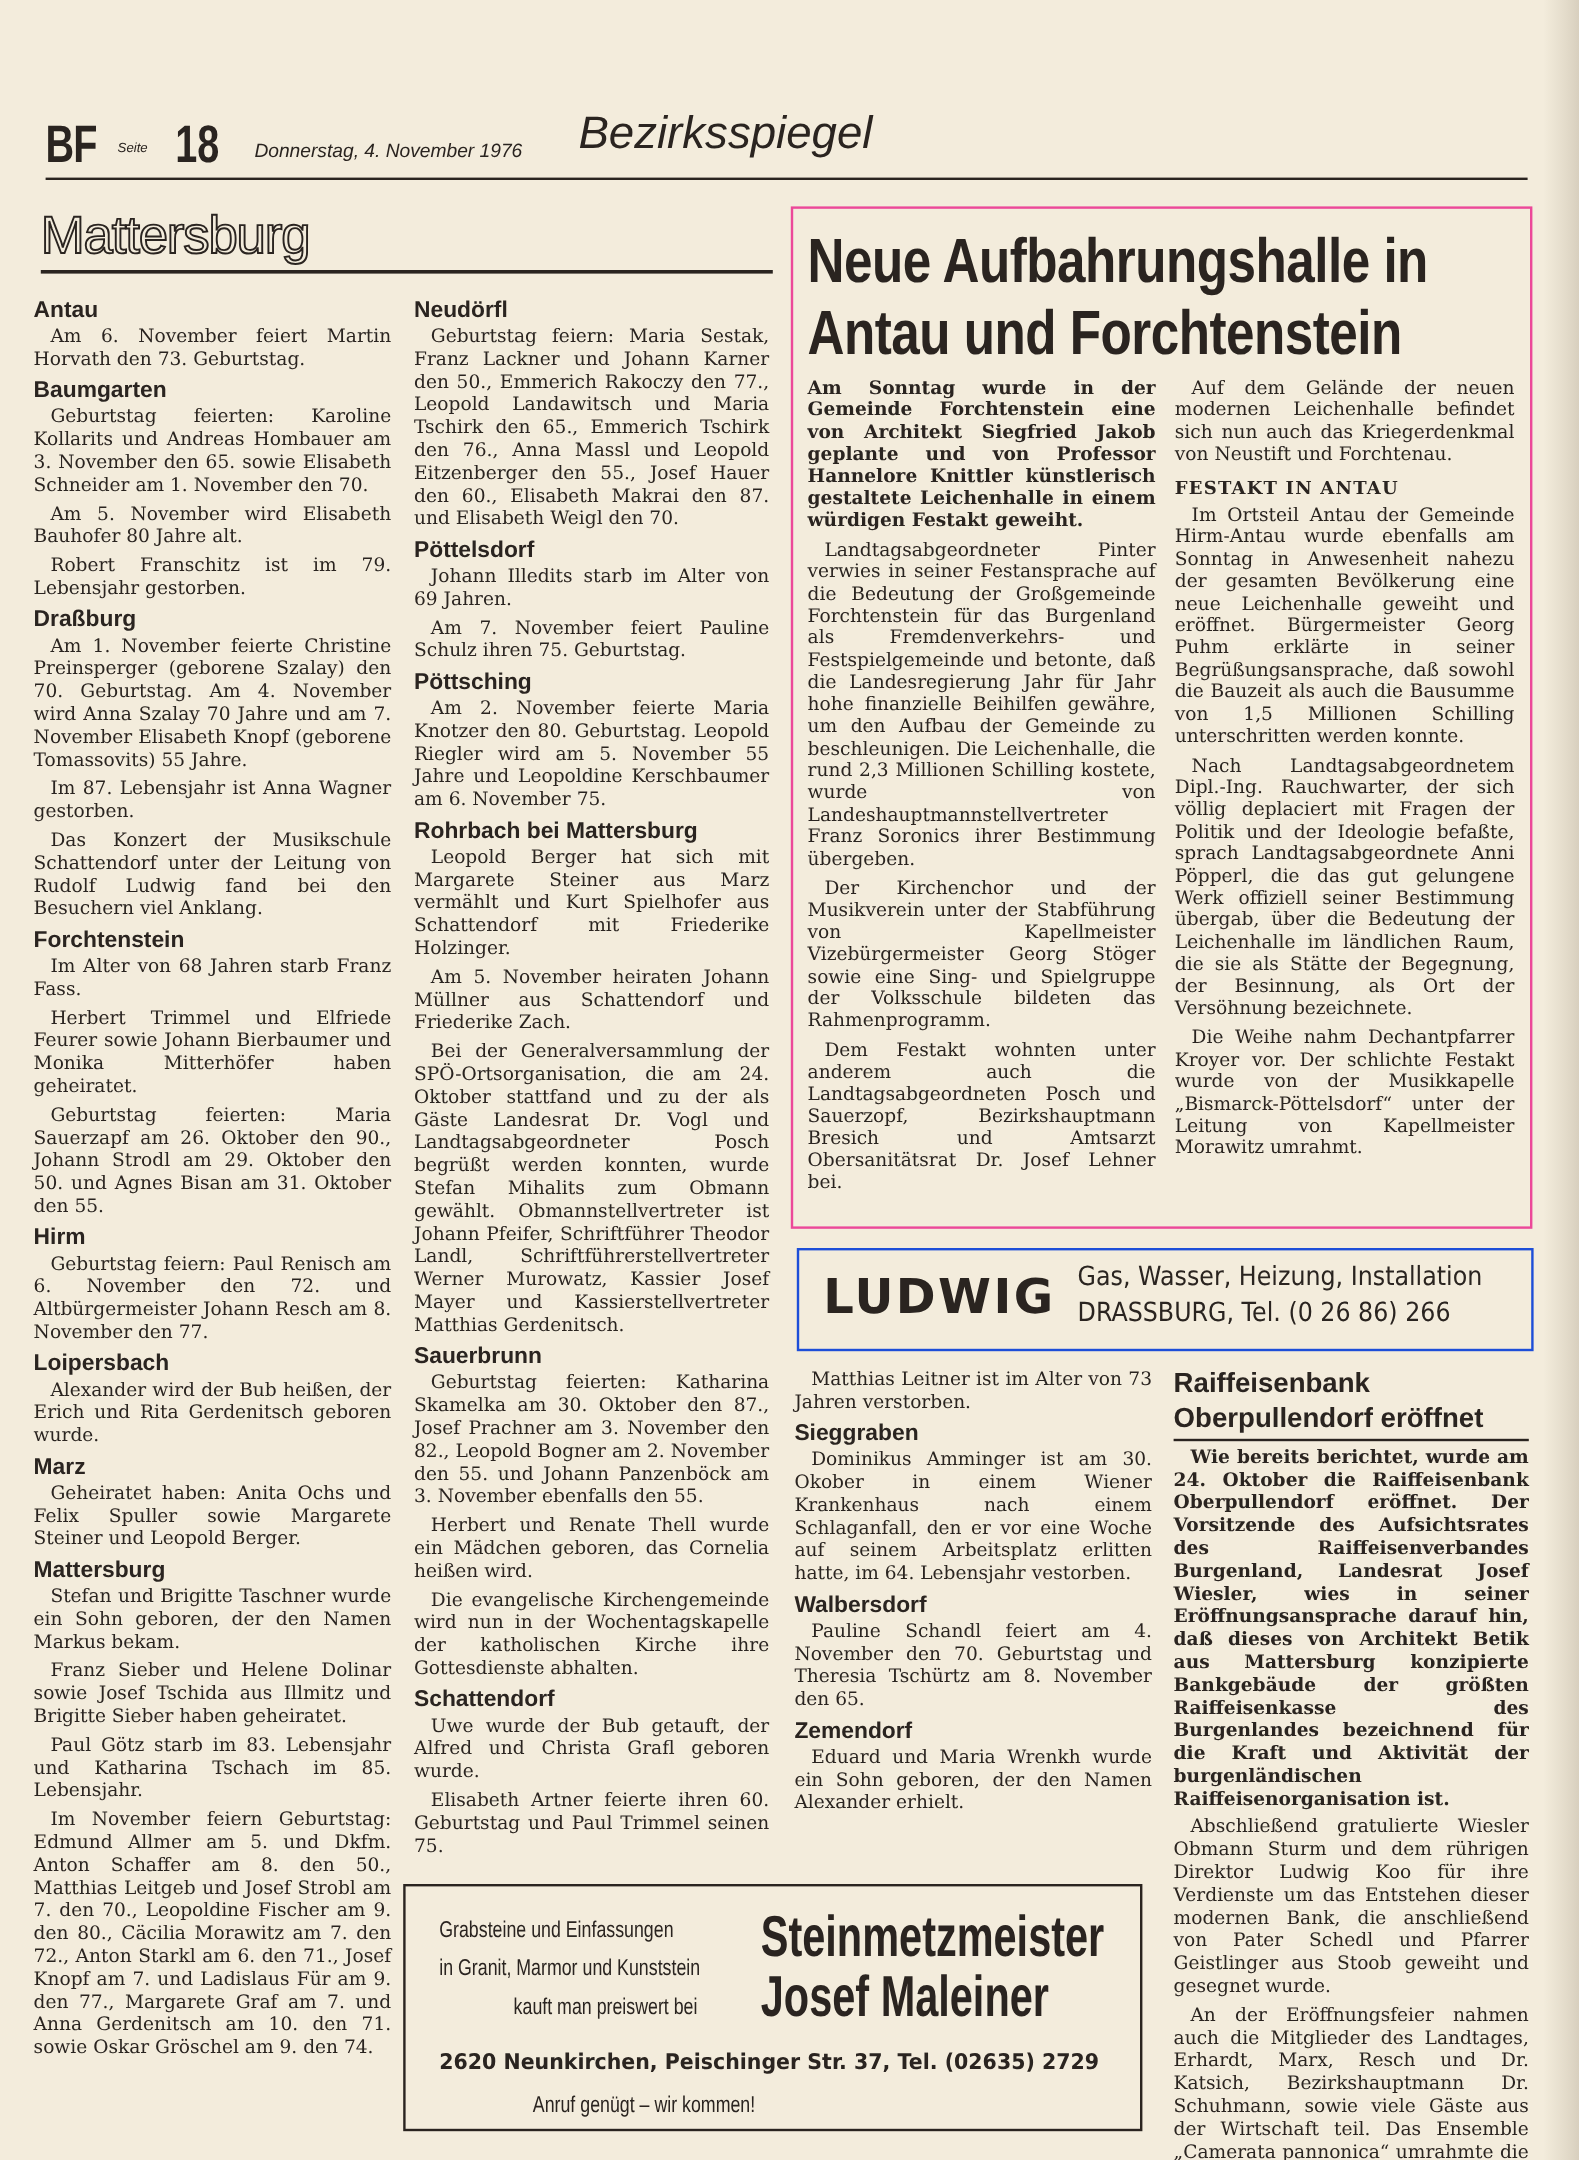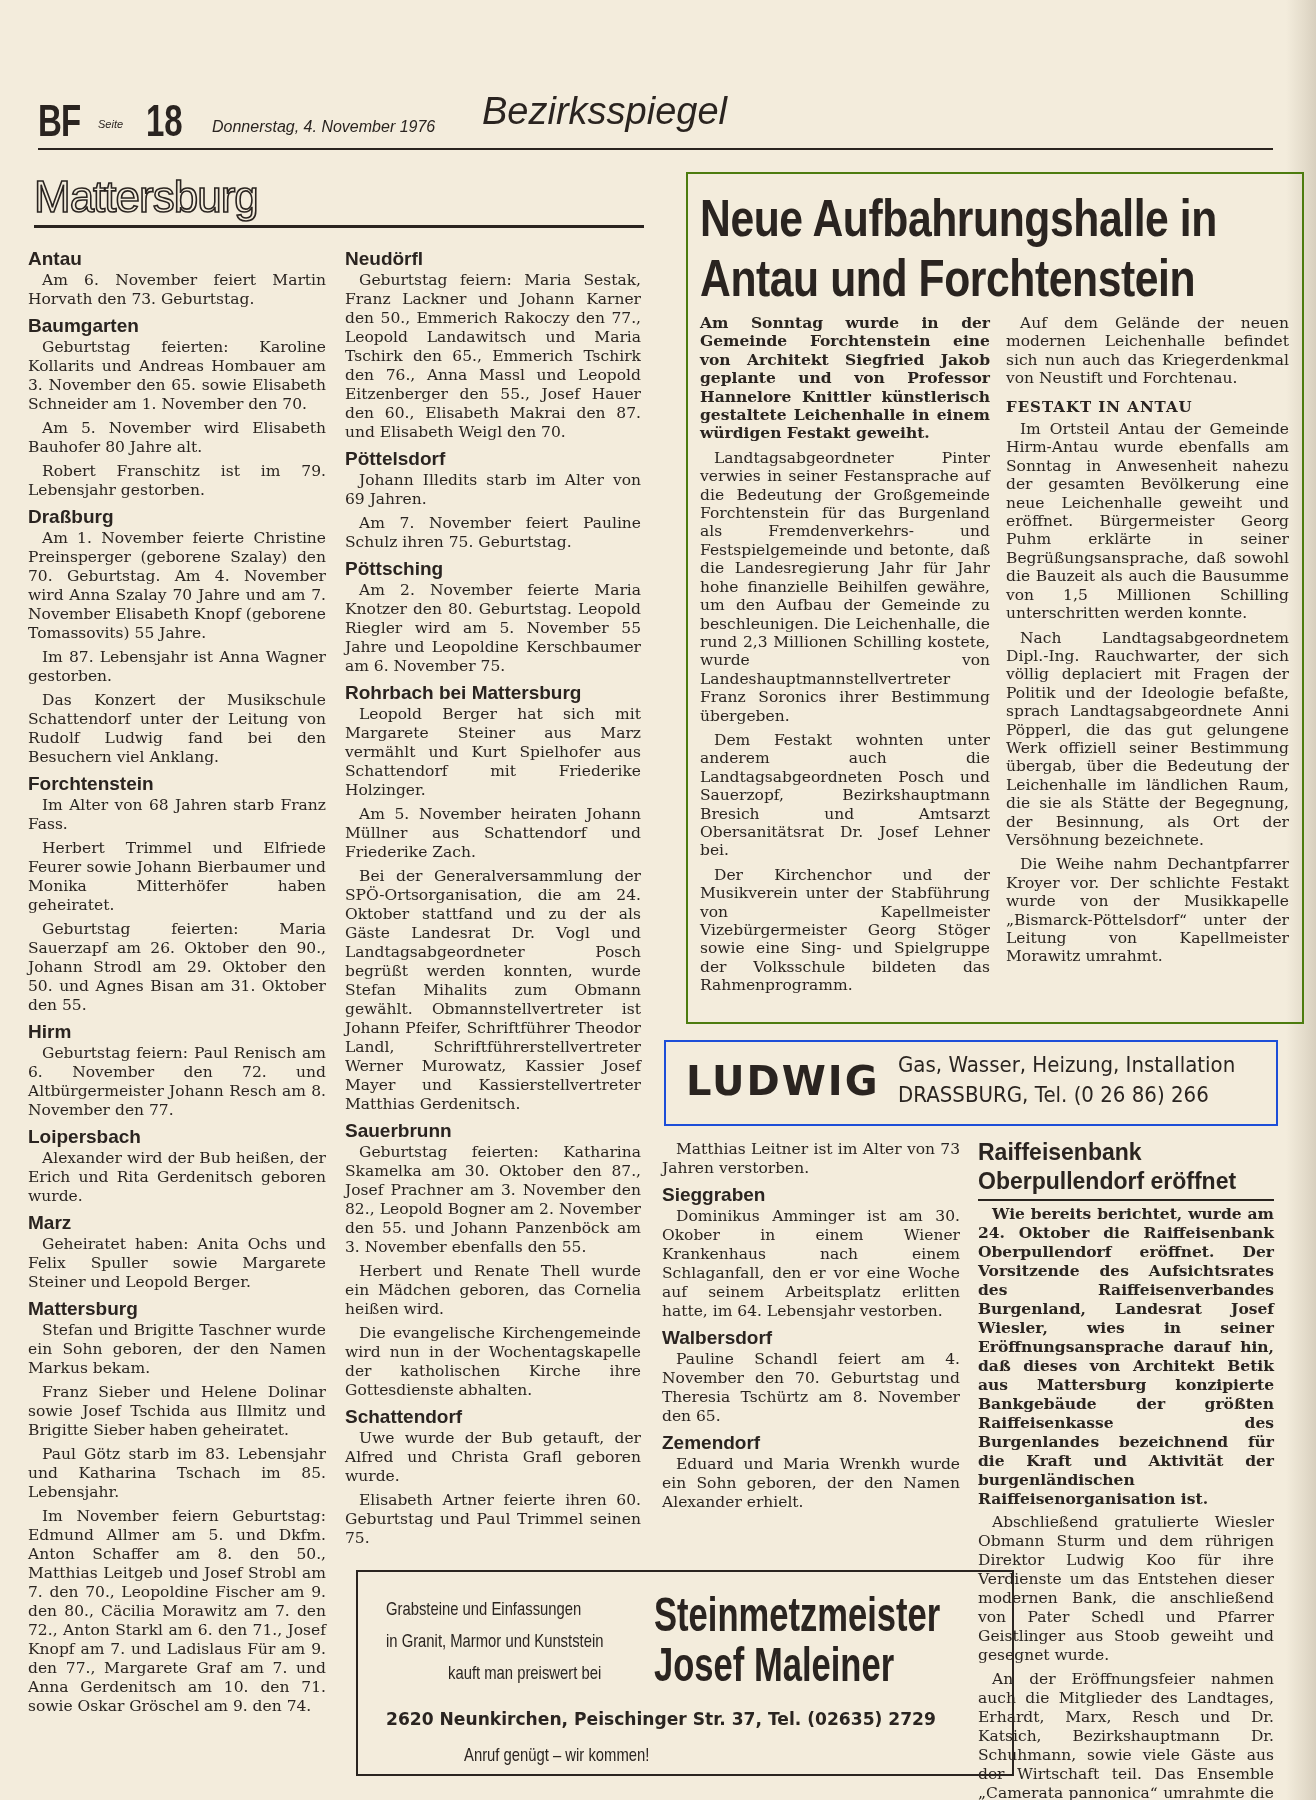--- a/index.html
+++ b/index.html
@@ -21,40 +21,40 @@
   .section { position:absolute; left:444px; top:2px; font-family:"Liberation Sans", sans-serif; font-style:italic; font-size:38px; }
   .region-logo { position:absolute; left:34px; top:172px; font-family:"Liberation Sans", sans-serif; font-size:44px; color:transparent; -webkit-text-stroke:1.6px #2a2420; letter-spacing:-1px; }
   .region-rule { position:absolute; left:34px; top:225px; width:610px; height:3px; background:#2a2420; }
   
   .col { position:absolute; font-size:15.5px; line-height:19px; text-align:justify; }
   .col p { margin:0 0 5px 0; text-indent:14px; }
   .col h3 { font-family:"Liberation Sans", sans-serif; font-weight:bold; font-size:19px; margin:6px 0 1px 0; line-height:22px; }
   #col1 { left:28px; top:242px; width:298px; }
   #col2 { left:345px; top:242px; width:296px; }
   
-  .article-box { position:absolute; left:659px; top:172px; width:614px; height:848px; border:2px solid #4d7c0f;margin-left:27px; }
+  .article-box { position:absolute; left:659px; top:172px; width:614px; height:848px; border:2px solid #ec4899; }
   .headline { position:absolute; left:12px; top:14px; width:600px; font-family:"Liberation Sans", sans-serif; font-weight:bold; font-size:52px; line-height:60px; transform:scaleX(0.82); transform-origin:left; letter-spacing:-0.5px; white-space:nowrap; }
   .acol { position:absolute; font-size:15.5px; line-height:18.4px; text-align:justify; }
   .acol p { margin:0 0 6px 0; text-indent:14px; }
   .lead { font-weight:bold; }
   .sub { font-weight:bold; letter-spacing:1px; margin:10px 0 4px 0; font-size:15px; }
   #acol1 { left:12px; top:140px; width:290px; }
   #acol2 { left:318px; top:140px; width:283px; }
   
   .ad-ludwig { position:absolute; left:664px; top:1040px; width:610px; height:82px; border:2px solid #1d4ed8; }
   .ludwig-name { position:absolute; left:20px; top:16px; font-family:"DejaVu Sans", sans-serif; font-weight:bold; font-size:40px; letter-spacing:2px; }
   .ludwig-l1 { position:absolute; left:232px; top:10px; font-family:"DejaVu Sans", sans-serif; font-size:22px; transform:scaleX(0.9); transform-origin:left; white-space:nowrap; }
   .ludwig-l2 { position:absolute; left:232px; top:40px; font-family:"DejaVu Sans", sans-serif; font-size:22px; transform:scaleX(0.9); transform-origin:left; white-space:nowrap; }
   #col3 { left:662px; top:1140px; width:298px; }
   
   .raiff-head { position:absolute; left:978px; top:1138px; width:296px; font-family:"Liberation Sans", sans-serif; font-weight:bold; font-size:23px; line-height:29px; border-bottom:2px solid #2a2420; padding-bottom:3px; }
   #col4 { left:978px; top:1204px; width:296px; }
   .bold-body { font-weight:bold; }
   
-  .ad-stone { position:absolute; left:356px; top:1570px; width:612px; height:202px; border:2px solid #2a2420;padding-left:42px; }
+  .ad-stone { position:absolute; left:336px; top:1570px; width:612px; height:202px; border:2px solid #2a2420; }
   .stone-l { position:absolute; font-family:"Liberation Sans", sans-serif; font-size:19px; transform:scaleX(0.78); transform-origin:left; white-space:nowrap; }
   .stone-big { position:absolute; left:296px; font-family:"Liberation Sans", sans-serif; font-weight:bold; font-size:48px; transform:scaleX(0.72); transform-origin:left; white-space:nowrap; line-height:50px; }
   .stone-addr { position:absolute; left:28px; top:136px; font-family:"DejaVu Sans", sans-serif; font-weight:bold; font-size:18px; white-space:nowrap; transform:scaleX(0.95); transform-origin:left; }
   .stone-call { position:absolute; left:106px; top:172px; font-family:"Liberation Sans", sans-serif; font-size:19px; transform:scaleX(0.78); transform-origin:left; white-space:nowrap; }
 </style>
 </head>
 <body>
 
 <div class="page-edge"></div>
 
@@ -119,22 +119,22 @@
 
 <div class="article-box">
   <div class="headline">
     <div>Neue Aufbahrungshalle in</div>
     <div>Antau und Forchtenstein</div>
   </div>
   <div class="acol" id="acol1">
     <p class="lead" style="text-indent:0">Am Sonntag wurde in der Gemeinde Forchtenstein eine von Architekt Siegfried Jakob geplante und von Professor Hannelore Knittler künstlerisch gestaltete Leichenhalle in einem würdigen Festakt geweiht.</p>
     <div id="acol1-paras">
         <p>Landtagsabgeordneter Pinter verwies in seiner Festansprache auf die Bedeutung der Großgemeinde Forchtenstein für das Burgenland als Fremdenverkehrs- und Festspielgemeinde und betonte, daß die Landesregierung Jahr für Jahr hohe finanzielle Beihilfen gewähre, um den Aufbau der Gemeinde zu beschleunigen. Die Leichenhalle, die rund 2,3 Millionen Schilling kostete, wurde von Landeshauptmannstellvertreter Franz Soronics ihrer Bestimmung übergeben.</p>
+        <p>Der Kirchenchor und der Musikverein unter der Stabführung von Kapellmeister Vizebürgermeister Georg Stöger sowie eine Sing- und Spielgruppe der Volksschule bildeten das Rahmenprogramm.</p>
         <p>Dem Festakt wohnten unter anderem auch die Landtagsabgeordneten Posch und Sauerzopf, Bezirkshauptmann Bresich und Amtsarzt Obersanitätsrat Dr. Josef Lehner bei.</p>
-        <p>Der Kirchenchor und der Musikverein unter der Stabführung von Kapellmeister Vizebürgermeister Georg Stöger sowie eine Sing- und Spielgruppe der Volksschule bildeten das Rahmenprogramm.</p>
       </div>
   </div>
   <div class="acol" id="acol2">
     <p>Auf dem Gelände der neuen modernen Leichenhalle befindet sich nun auch das Kriegerdenkmal von Neustift und Forchtenau.</p>
     <div class="sub">FESTAKT IN ANTAU</div>
     <div id="acol2-paras">
         <p>Im Ortsteil Antau der Gemeinde Hirm-Antau wurde ebenfalls am Sonntag in Anwesenheit nahezu der gesamten Bevölkerung eine neue Leichenhalle geweiht und eröffnet. Bürgermeister Georg Puhm erklärte in seiner Begrüßungsansprache, daß sowohl die Bauzeit als auch die Bausumme von 1,5 Millionen Schilling unterschritten werden konnte.</p>
         <p>Nach Landtagsabgeordnetem Dipl.-Ing. Rauchwarter, der sich völlig deplaciert mit Fragen der Politik und der Ideologie befaßte, sprach Landtagsabgeordnete Anni Pöpperl, die das gut gelungene Werk offiziell seiner Bestimmung übergab, über die Bedeutung der Leichenhalle im ländlichen Raum, die sie als Stätte der Begegnung, der Besinnung, als Ort der Versöhnung bezeichnete.</p>
         <p>Die Weihe nahm Dechantpfarrer Kroyer vor. Der schlichte Festakt wurde von der Musikkapelle „Bismarck-Pöttelsdorf“ unter der Leitung von Kapellmeister Morawitz umrahmt.</p>
       </div>

